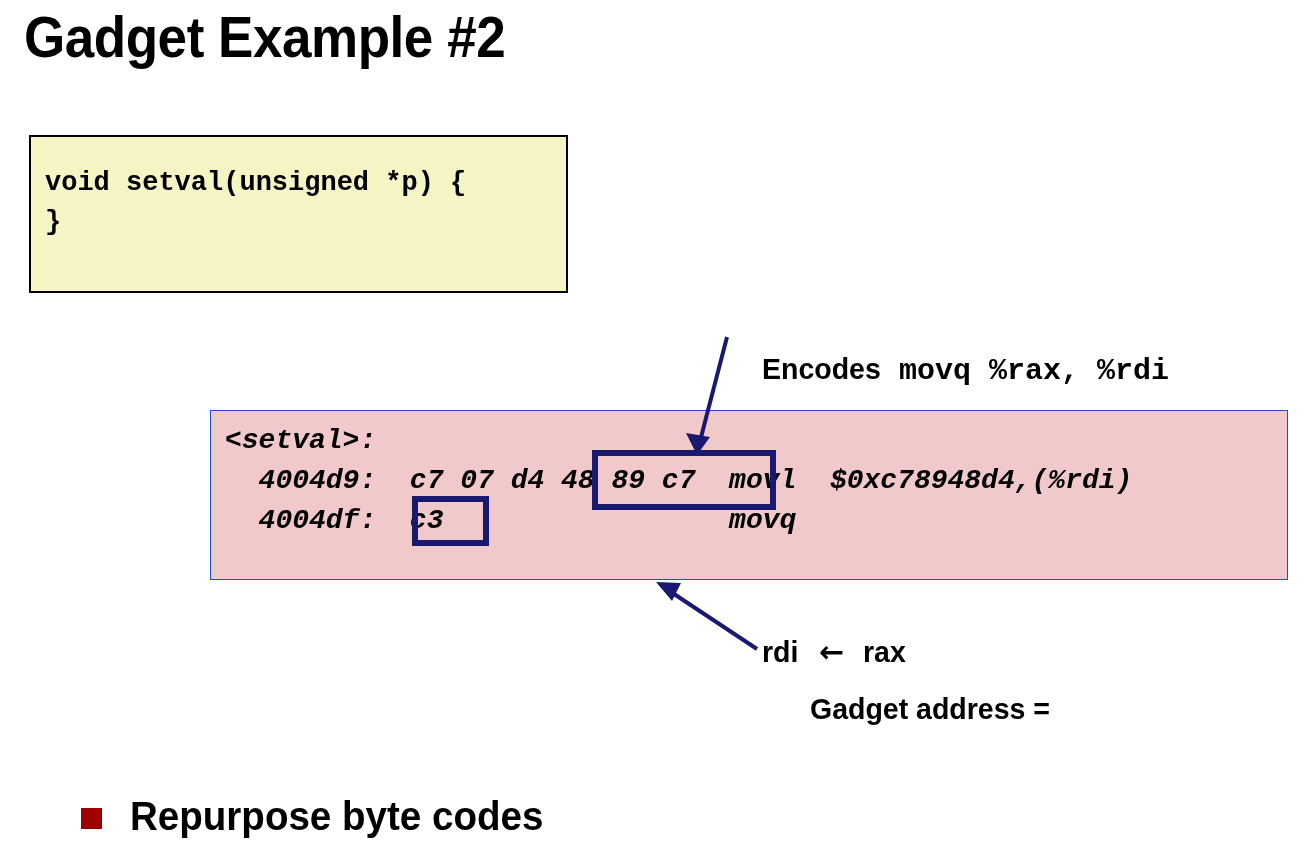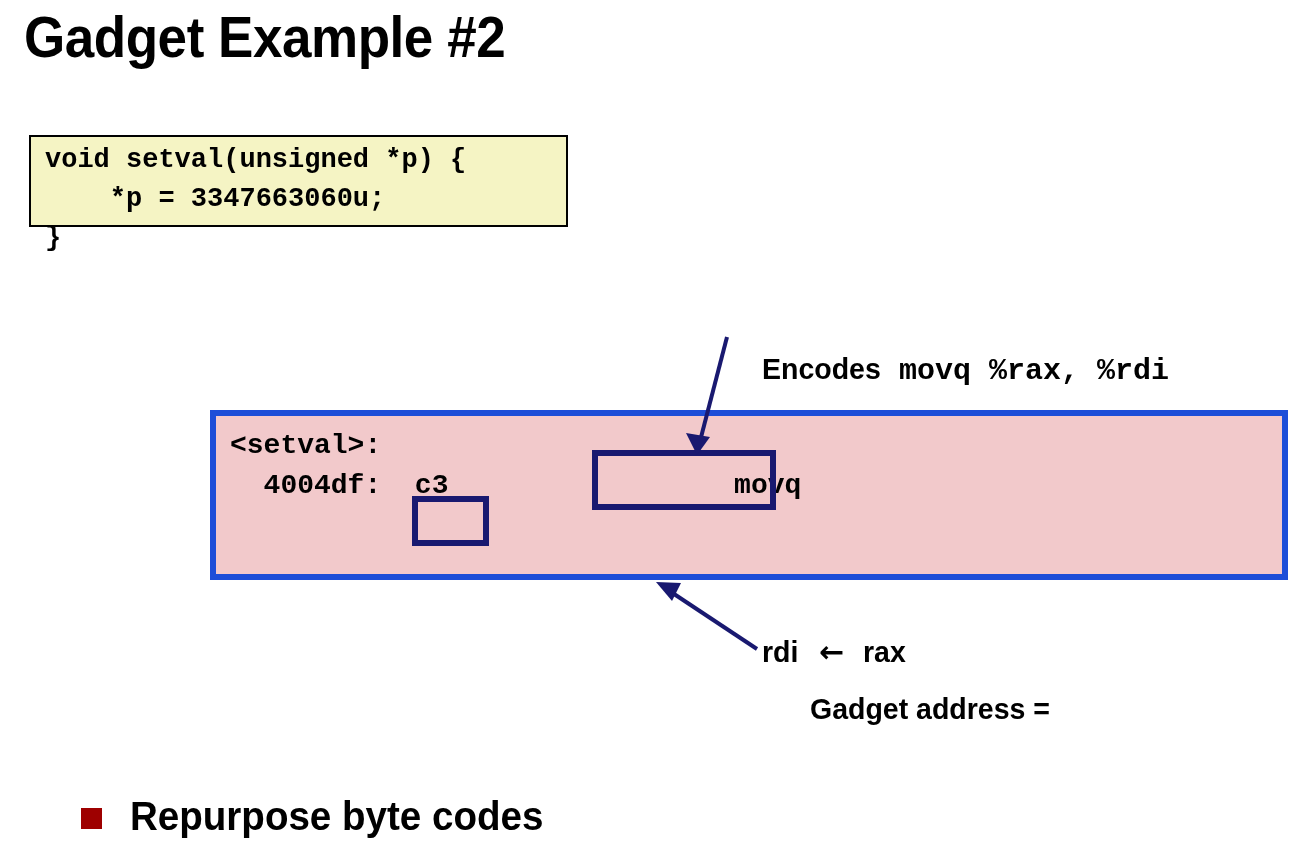--- a/index.html
+++ b/index.html
@@ -31,46 +31,47 @@
     white-space: nowrap;
     color: #000000;
   }
 
   
   .code-box {
     position: absolute;
     left: 29px;
     top: 135px;
     width: 539px;
-    height: 92px;
+    height: 158px;
     background: #f5f4c4;
     border: 2px solid #000000;
     box-sizing: border-box;
-    padding: 4px 0 0 14px;
+    padding: 27px 0 0 14px;
   }
   .code-line {
     font-family: "Liberation Mono", monospace;
     font-weight: bold;
     font-size: 27px;
     line-height: 39px;
     white-space: pre;
     color: #000000;
   }
 
   
   .asm-box {
     position: absolute;
     left: 210px;
     top: 410px;
     width: 1078px;
     height: 170px;
     background: #f2c9cb;
-    border: 6px solid #1d4ed8;
+    border: 1px solid #1d4ed8;
     box-sizing: border-box;
     padding: 10px 0 0 14px;
+    font-style: italic;
   }
   .asm-line {
     font-family: "Liberation Mono", monospace;
     font-weight: bold;
     font-size: 28px;
     line-height: 40px;
     white-space: pre;
     color: #000000;
     position: relative;
     z-index: 2;
@@ -170,26 +171,26 @@
     color: #000000;
   }
 </style>
 </head>
 <body>
 
 <div class="slide-title">Gadget Example #2</div>
 
 <div class="code-box">
   <div class="code-line">void setval(unsigned *p) {</div>
-  <div class="code-line">    *p = 3347663060u;</div>
   <div class="code-line">}</div>
 </div>
 
 <div class="asm-box">
   <div class="asm-line">&lt;setval&gt;:</div>
+  <div class="asm-line">  4004d9:  c7 07 d4 48 89 c7  movl  $0xc78948d4,(%rdi)</div>
   <div class="asm-line">  4004df:  c3                 movq</div>
 </div>
 
 <div class="hl-box hl-bytes"></div>
 <div class="hl-box hl-ret"></div>
 
 <svg class="arrow-layer" viewBox="0 0 1303 853" width="1303" height="853">
 
   <g>
     <line x1="727" y1="337" x2="699" y2="445" stroke="#191970" stroke-width="4"></line>

